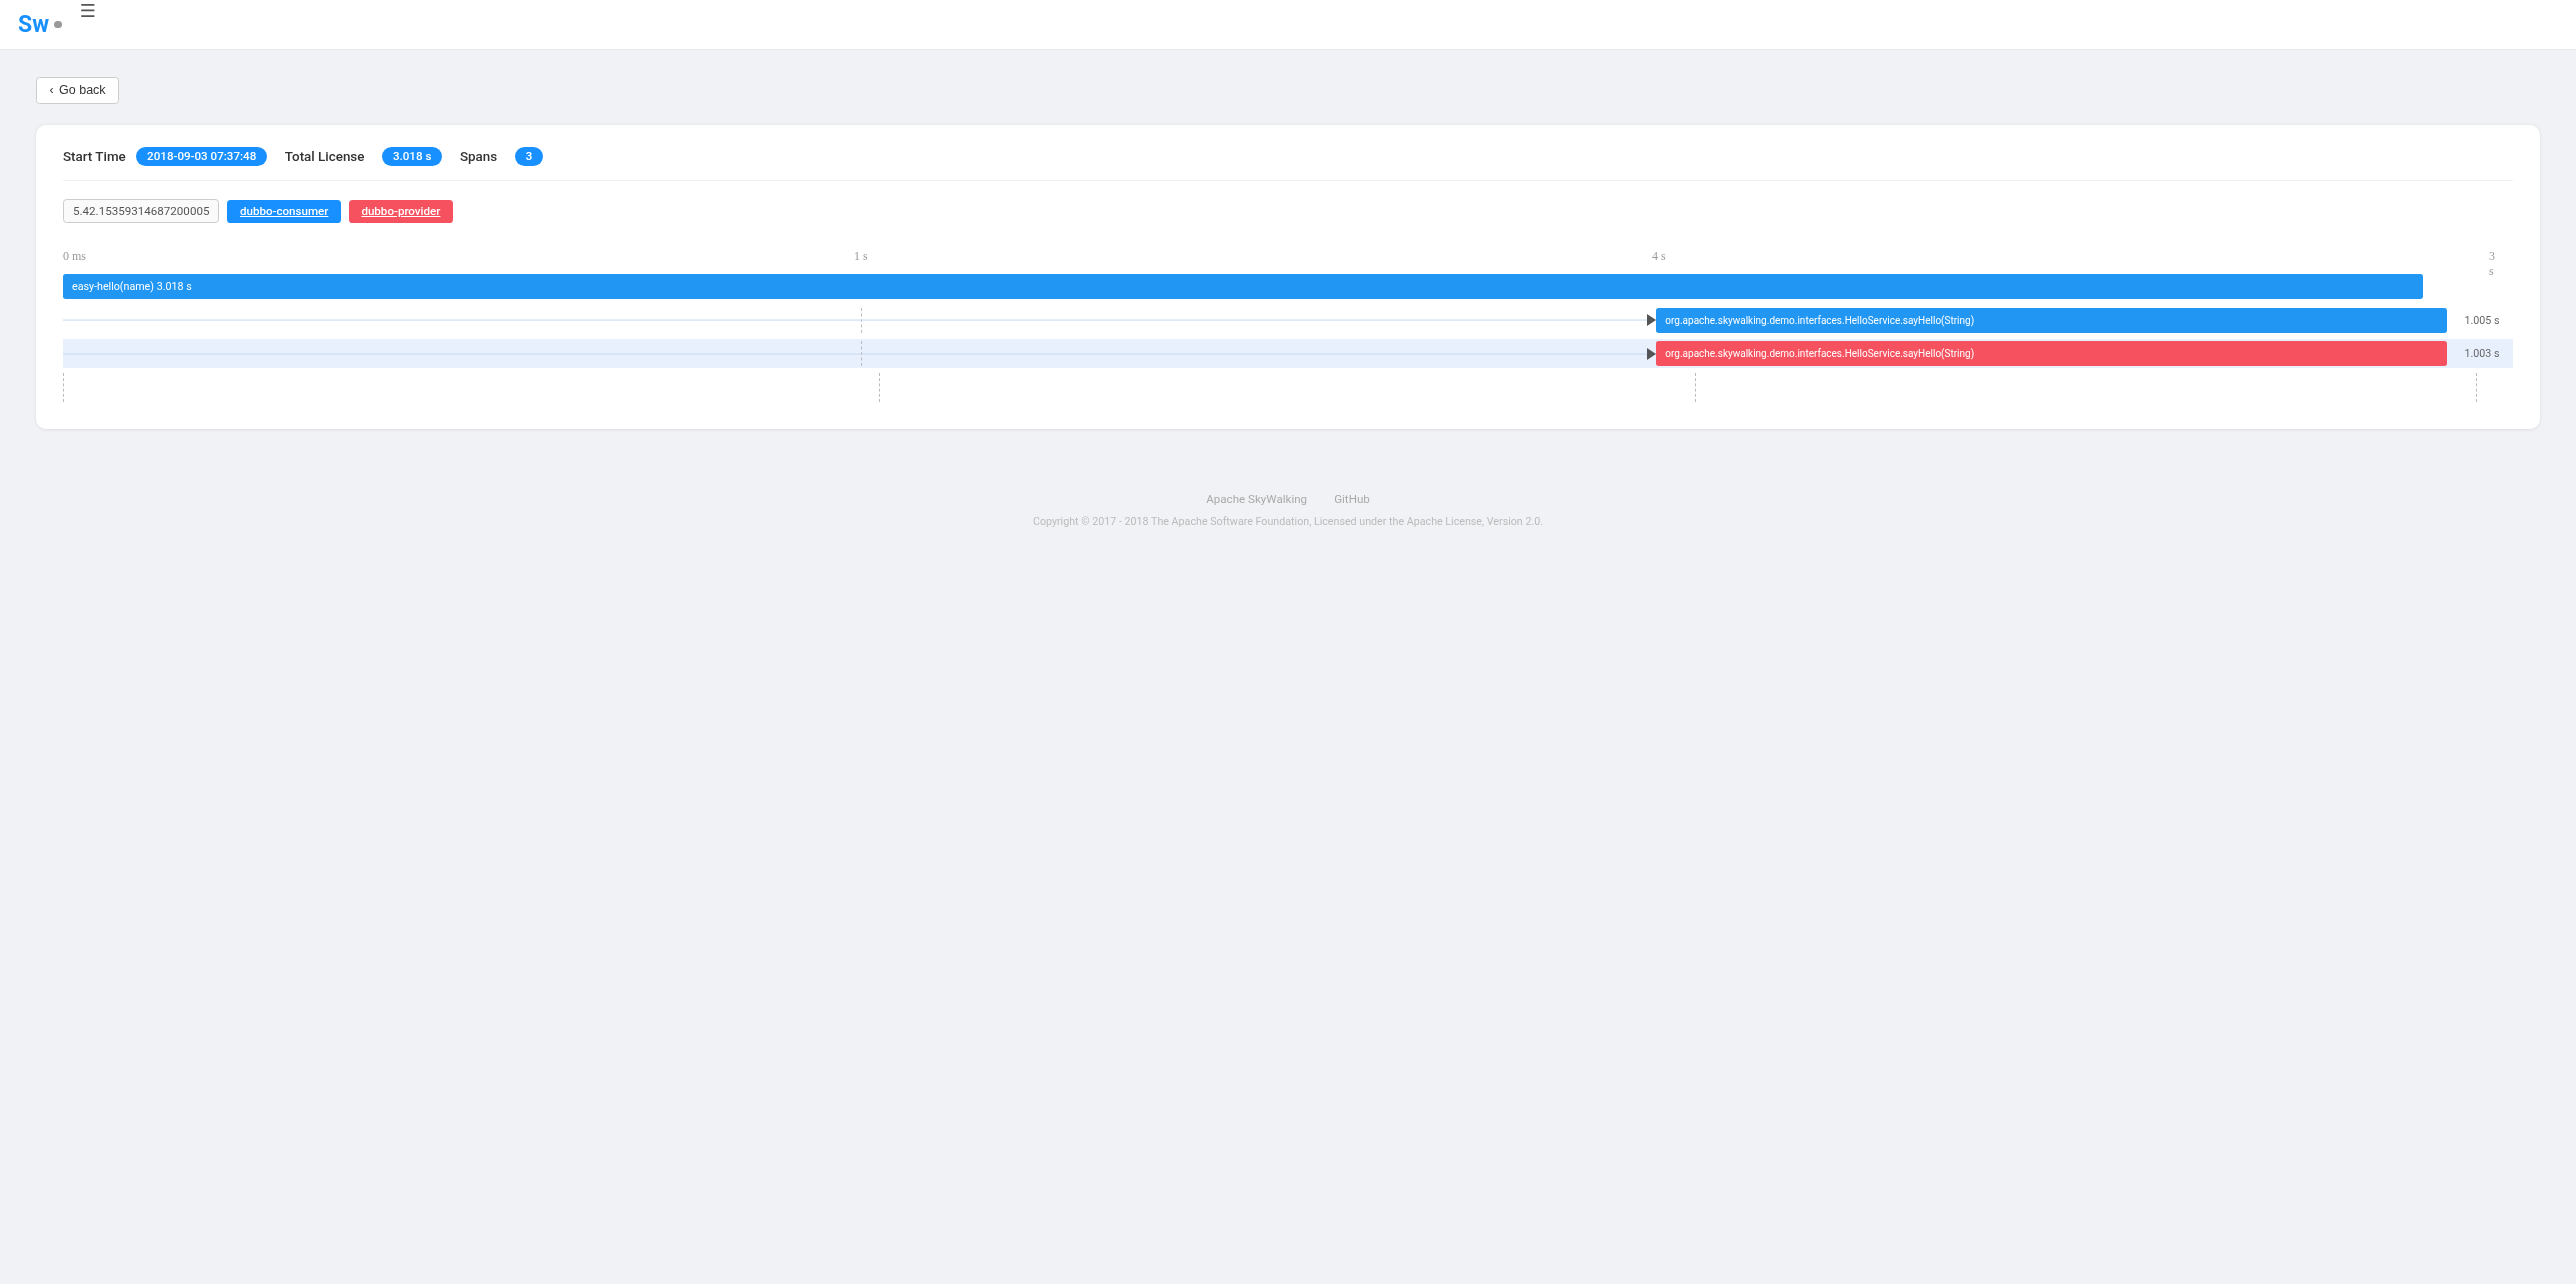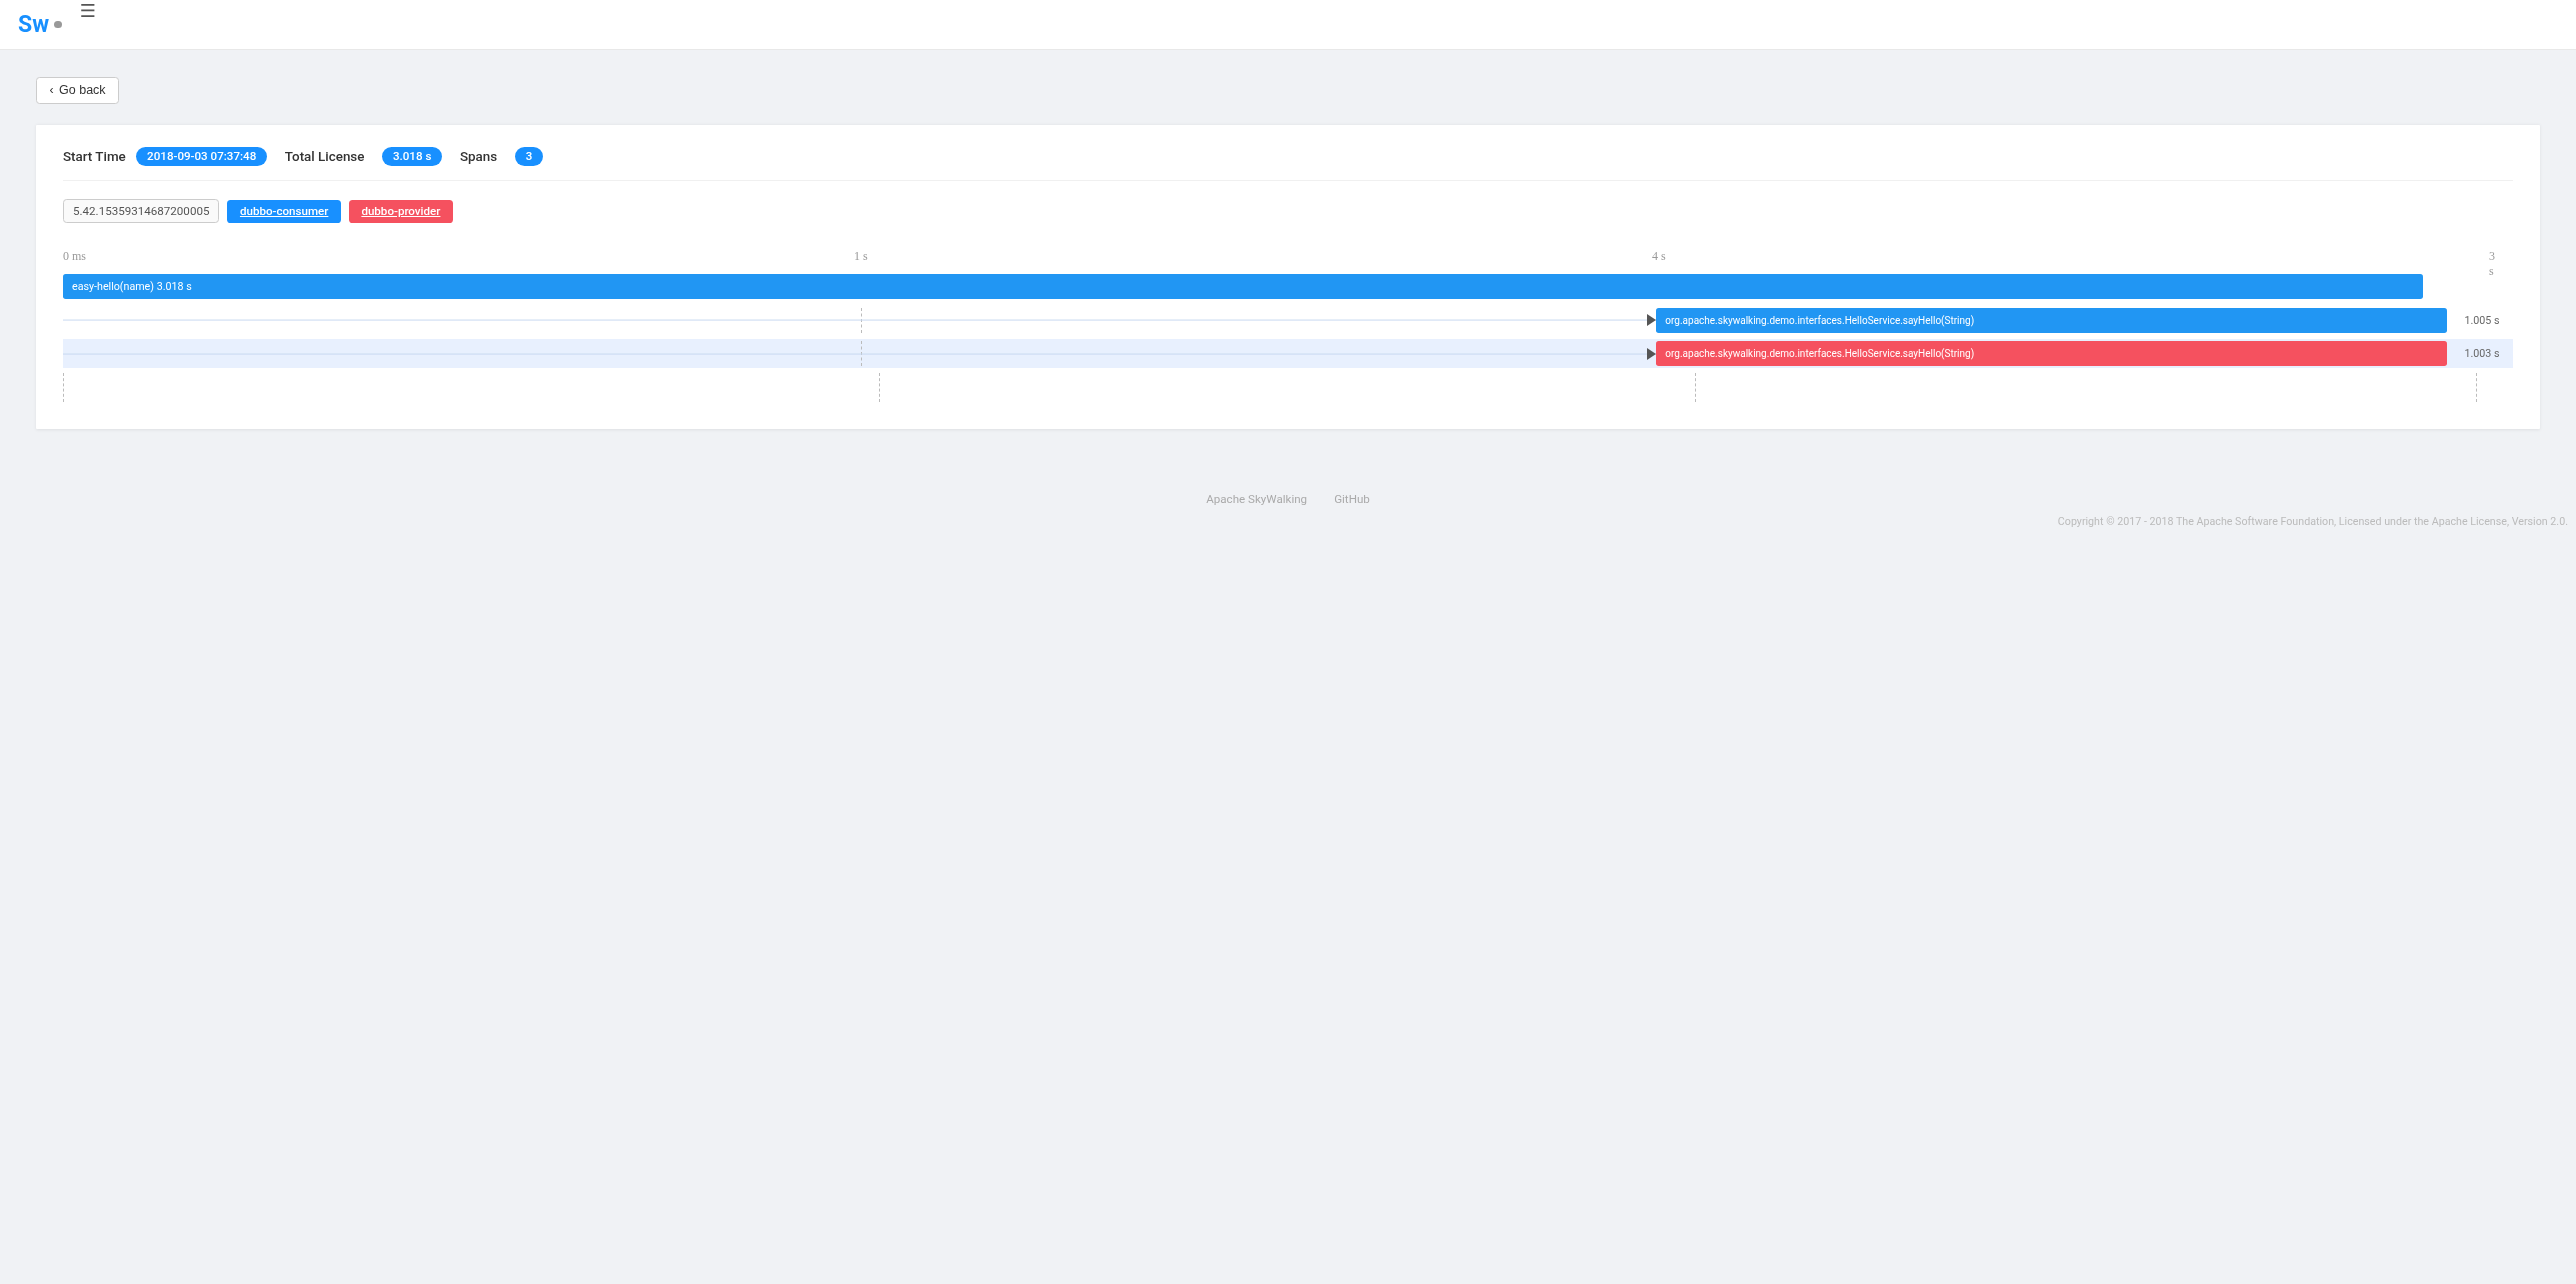--- a/index.html
+++ b/index.html
@@ -59,21 +59,21 @@
       border-radius: 3.6px;
       cursor: pointer;
       font-size: 12.5px;
       color: #333;
       margin-bottom: 21.5px;
     }
 
     
     .trace-card {
       background: #fff;
-      border-radius: 1px;
+      border-radius: 10px;
       padding: 21.5px 27px 27px;
       box-shadow: 0 0.9px 3.6px rgba(0,0,0,0.08);
     }
 
     
     .info-row {
       display: flex;
       align-items: center;
       gap: 10.7px;
       margin-bottom: 18px;
@@ -160,22 +160,22 @@
       padding: 0 9px;
       font-size: 10.7px;
       color: #fff;
       white-space: nowrap;
       overflow: hidden;
       text-overflow: ellipsis;
     }
 
     
     .footer {
-      text-align: right;
-      padding: 36px 8px 18px;
+      text-align: center;
+      padding: 36px 0 18px;
       color: #aaa;
       font-size: 11.6px;
     }
     .footer-links {
       display: flex;
       justify-content: center;
       gap: 27px;
       margin-bottom: 9px;
     }
     .footer-link {

